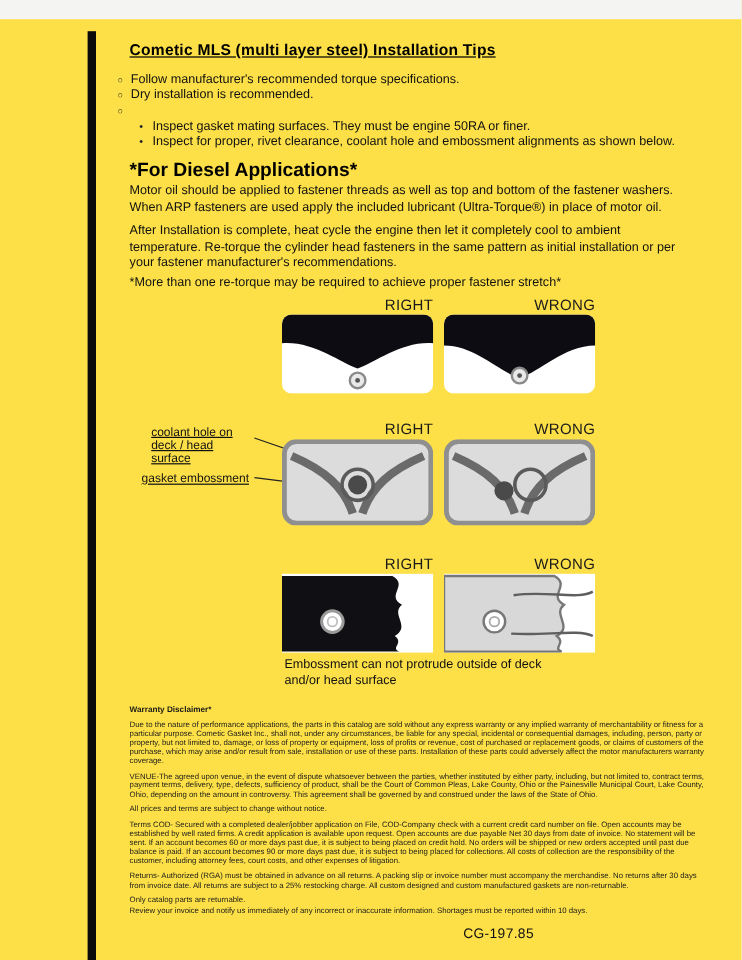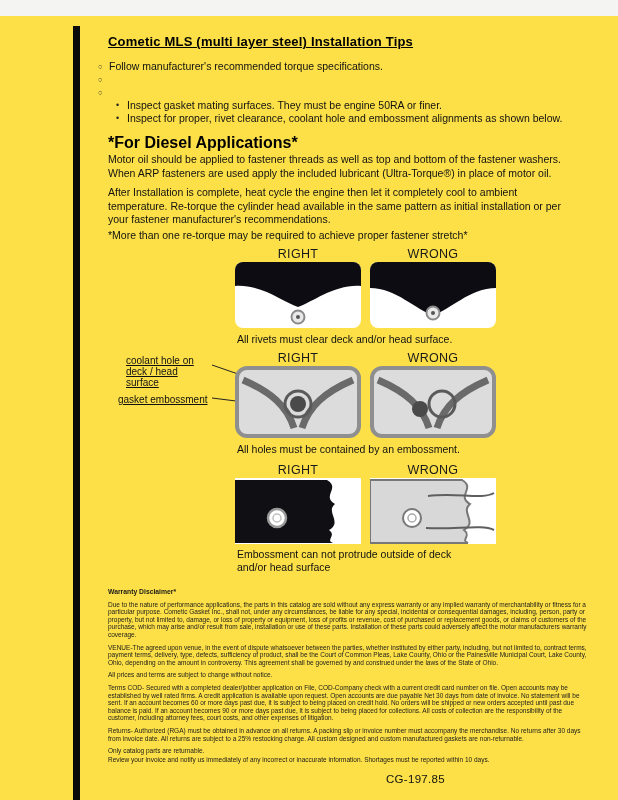--- a/index.html
+++ b/index.html
@@ -24,21 +24,21 @@
   .b-sub{margin-left:18px;}
   .b-sub .b-marker{font-size:9px;}
   .diesel-heading{position:absolute;left:108px;top:118px;font-size:16px;font-weight:bold;color:#000;}
   .para{position:absolute;left:108px;width:468px;font-size:10.5px;line-height:13.5px;color:#111;}
   .para1{top:137px;}
   .para2{top:170px;}
   .note{position:absolute;left:108px;top:213px;font-size:10.5px;color:#111;}
 
   .figure{position:absolute;left:0;top:229px;width:618px;height:334px;}
   .fig{position:absolute;}
-  .rw-label{width:126px;text-align:center;font-size:12.5px;color:#1a1a1a;letter-spacing:.3px;}
+  .rw-label{width:126px;text-align:right;font-size:12.5px;color:#1a1a1a;letter-spacing:.3px;}
   .caption{font-size:10.5px;color:#111;line-height:12.5px;}
   .panel{width:126px;}
   .ann{font-size:10px;line-height:11px;color:#111;text-decoration:underline;}
   .connectors{position:absolute;left:0;top:0;pointer-events:none;}
 
   .disclaimer{position:absolute;left:108px;top:572px;width:482px;font-size:6.5px;line-height:7.6px;color:#1a1a1a;}
   .disclaimer h4{margin:0 0 5px 0;font-size:6.8px;font-weight:bold;}
   .disclaimer p{margin:0 0 5px 0;}
   .page-code{position:absolute;left:386px;top:757px;font-size:11.5px;color:#111;letter-spacing:.3px;}
 </style>
@@ -51,37 +51,38 @@
 
   <div class="title">Cometic MLS (multi layer steel) Installation Tips</div>
 
   <div class="bullets">
     <div class="b-row">
       <span class="b-marker">○</span>
       <span>Follow manufacturer's recommended torque specifications.</span>
     </div>
     <div class="b-row">
       <span class="b-marker">○</span>
+      <span>Dry installation is recommended.</span>
     </div>
     <div class="b-row">
       <span class="b-marker">○</span>
     </div>
     <div class="b-row b-sub">
       <span class="b-marker">•</span>
       <span>Inspect gasket mating surfaces.  They must be engine 50RA or finer.</span>
     </div>
     <div class="b-row b-sub">
       <span class="b-marker">•</span>
       <span>Inspect for proper, rivet clearance, coolant hole and embossment alignments as shown below.</span>
     </div>
   </div>
 
   <div class="diesel-heading">*For Diesel Applications*</div>
   <div class="para para1">Motor oil should be applied to fastener threads as well as top and bottom of the fastener washers. When ARP fasteners are used apply the included lubricant (Ultra-Torque®) in place of motor oil.</div>
-  <div class="para para2">After Installation is complete, heat cycle the engine then let it completely cool to ambient temperature. Re-torque the cylinder head available in the same pattern as initial installation or per your fastener manufacturer's recommendations.</div>
+  <div class="para para2">After Installation is complete, heat cycle the engine then let it completely cool to ambient temperature. Re-torque the cylinder head fasteners in the same pattern as initial installation or per your fastener manufacturer's recommendations.</div>
   <div class="note">*More than one re-torque may be required to achieve proper fastener stretch*</div>
 
   <div class="figure">
 
     <div class="fig rw-label" style="left:235px;top:2px;">RIGHT</div>
     <div class="fig rw-label" style="left:370px;top:2px;">WRONG</div>
 
     <div class="fig panel" style="left:235px;top:17px;">
       <svg width="126" height="66" viewBox="0 0 126 66">
         <defs>
@@ -105,21 +106,20 @@
             </clipPath>
           </defs>
         <g clip-path="url(#rw1)">
           <rect width="126" height="66" fill="#ffffff"></rect>
           <path d="M0,0 H126 V26 C100,26 80,48 63,53 C46,48 26,26 0,26 Z" fill="#0c0c12"></path>
           <circle cx="63" cy="51" r="6.5" fill="#e9e9e9" stroke="#8a8a8a" stroke-width="2"></circle>
           <circle cx="63" cy="51" r="2" fill="#555"></circle>
         </g>
       </svg>
     </div>
-    <div class="fig caption" style="left:237px;top:88px;width:300px;">All rivets must clear deck and/or head surface.</div>
 
     <div class="fig rw-label" style="left:235px;top:106px;">RIGHT</div>
     <div class="fig rw-label" style="left:370px;top:106px;">WRONG</div>
 
     <div class="fig ann" style="left:126px;top:110px;width:84px;">coolant hole on deck / head surface</div>
     <div class="fig ann" style="left:118px;top:149px;width:92px;">gasket embossment</div>
 
     <svg class="connectors" width="618" height="334">
       <line x1="212" y1="120" x2="290" y2="147" stroke="#222" stroke-width="1"></line>
       <line x1="212" y1="153" x2="284" y2="162" stroke="#222" stroke-width="1"></line>
@@ -136,21 +136,20 @@
     </div>
     <div class="fig panel" style="left:370px;top:121px;">
       <svg width="126" height="72" viewBox="0 0 126 72">
         <rect x="2" y="2" width="122" height="68" rx="10" fill="#dcdcdc" stroke="#8f8f8f" stroke-width="4"></rect>
         <path d="M8,14 C36,26 52,40 59,62" stroke="#6a6a6a" stroke-width="7" fill="none"></path>
         <path d="M118,14 C90,26 74,40 67,62" stroke="#6a6a6a" stroke-width="7" fill="none"></path>
         <circle cx="72" cy="38" r="13" fill="none" stroke="#5a5a5a" stroke-width="3"></circle>
         <circle cx="50" cy="43" r="8" fill="#4a4a4a"></circle>
       </svg>
     </div>
-    <div class="fig caption" style="left:237px;top:198px;width:300px;">All holes must be contained by an embossment.</div>
 
     <div class="fig rw-label" style="left:235px;top:218px;">RIGHT</div>
     <div class="fig rw-label" style="left:370px;top:218px;">WRONG</div>
 
     <div class="fig panel" style="left:235px;top:233px;">
       <svg width="126" height="66" viewBox="0 0 126 66">
         <rect width="126" height="66" fill="#ffffff"></rect>
         <path d="M0,2 H92 C106,10 86,18 100,26 C90,34 108,44 94,52 C102,58 90,62 98,65 H0 Z" fill="#101014"></path>
         <circle cx="42" cy="40" r="9" fill="#ffffff" stroke="#9a9a9a" stroke-width="2.5"></circle>
         <circle cx="42" cy="40" r="4" fill="none" stroke="#c0c0c0" stroke-width="1.5"></circle>

